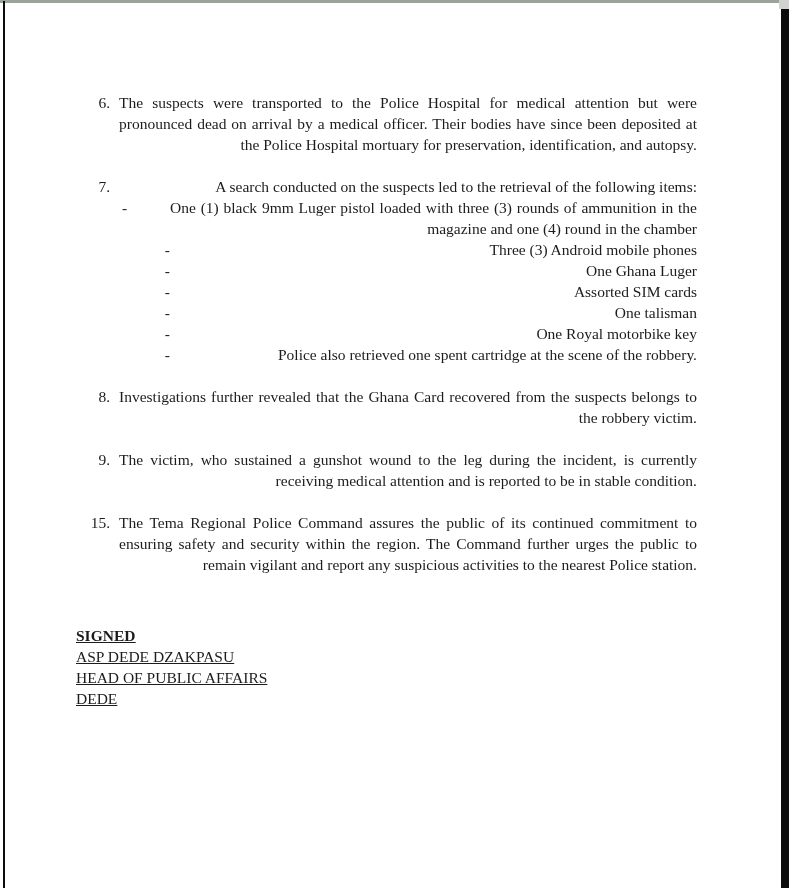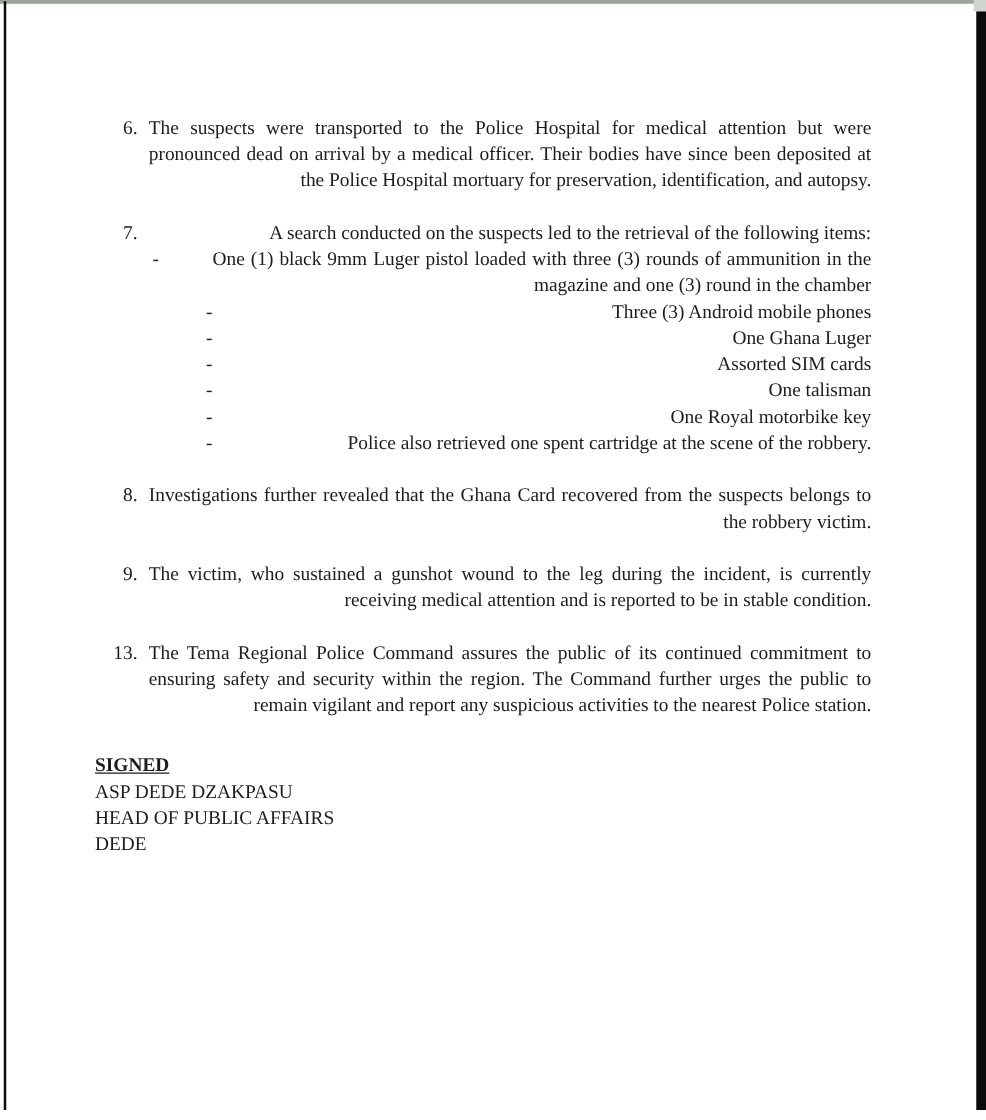--- a/index.html
+++ b/index.html
@@ -19,21 +19,21 @@
   .item { position: relative; padding-left: 43px; margin-bottom: 21px; }
   .item:last-of-type { margin-bottom: 0; }
   .num  { position: absolute; left: 0; top: 0; width: 34px; text-align: right; line-height: 21px; }
 
   .line   { display: block; line-height: 21px; white-space: nowrap; }
   .line-j { white-space: normal; text-align: justify; text-align-last: justify; }
   .line-l { text-align: right; }
 
   .dash { float: left; width: 51px; padding-left: 3px; }
 
-  .signature { margin-top: 27px; }
+  .signature { margin-top: 50px; text-decoration: underline; }
   .signature .sig-line { line-height: 21px; }
   .signed { font-weight: bold; text-decoration: underline; line-height: 21px; }
 </style>
 </head>
 <body>
 
 <div class="page">
   <div class="edge-top"></div>
   <div class="edge-left"></div>
   <div class="edge-right"></div>
@@ -44,41 +44,41 @@
         <div class="item">
           <span class="num">6.</span>
           <div class="line line-j">The suspects were transported to the Police Hospital for medical attention but were</div>
           <div class="line line-j">pronounced dead on arrival by a medical officer. Their bodies have since been deposited at</div>
           <div class="line line-l">the Police Hospital mortuary for preservation, identification, and autopsy.</div>
         </div>
         <div class="item">
           <span class="num">7.</span>
           <div class="line line-l">A search conducted on the suspects led to the retrieval of the following items:</div>
           <div class="line line-j"><span class="dash">-</span><span>One (1) black 9mm Luger pistol loaded with three (3) rounds of ammunition in the</span></div>
-          <div class="line line-l"><span>magazine and one (3) round in the chamber</span></div>
+          <div class="line line-l"><span>magazine and one (4) round in the chamber</span></div>
           <div class="line line-l"><span class="dash">-</span><span>Three (3) Android mobile phones</span></div>
           <div class="line line-l"><span class="dash">-</span><span>One Ghana Luger</span></div>
           <div class="line line-l"><span class="dash">-</span><span>Assorted SIM cards</span></div>
           <div class="line line-l"><span class="dash">-</span><span>One talisman</span></div>
           <div class="line line-l"><span class="dash">-</span><span>One Royal motorbike key</span></div>
           <div class="line line-l"><span class="dash">-</span></div>
           <div class="line line-l">Police also retrieved one spent cartridge at the scene of the robbery.</div>
         </div>
         <div class="item">
           <span class="num">8.</span>
           <div class="line line-j">Investigations further revealed that the Ghana Card recovered from the suspects belongs to</div>
           <div class="line line-l">the robbery victim.</div>
         </div>
         <div class="item">
           <span class="num">9.</span>
           <div class="line line-j">The victim, who sustained a gunshot wound to the leg during the incident, is currently</div>
           <div class="line line-l">receiving medical attention and is reported to be in stable condition.</div>
         </div>
         <div class="item">
-          <span class="num">13.</span>
+          <span class="num">15.</span>
           <div class="line line-j">The Tema Regional Police Command assures the public of its continued commitment to</div>
           <div class="line line-j">ensuring safety and security within the region. The Command further urges the public to</div>
           <div class="line line-l">remain vigilant and report any suspicious activities to the nearest Police station.</div>
         </div>
       </div>
 
     <div class="signature">
       <div class="signed sig-line">SIGNED</div>
       <div class="sig-line">ASP DEDE DZAKPASU</div>
       <div class="sig-line">HEAD OF PUBLIC AFFAIRS</div>

